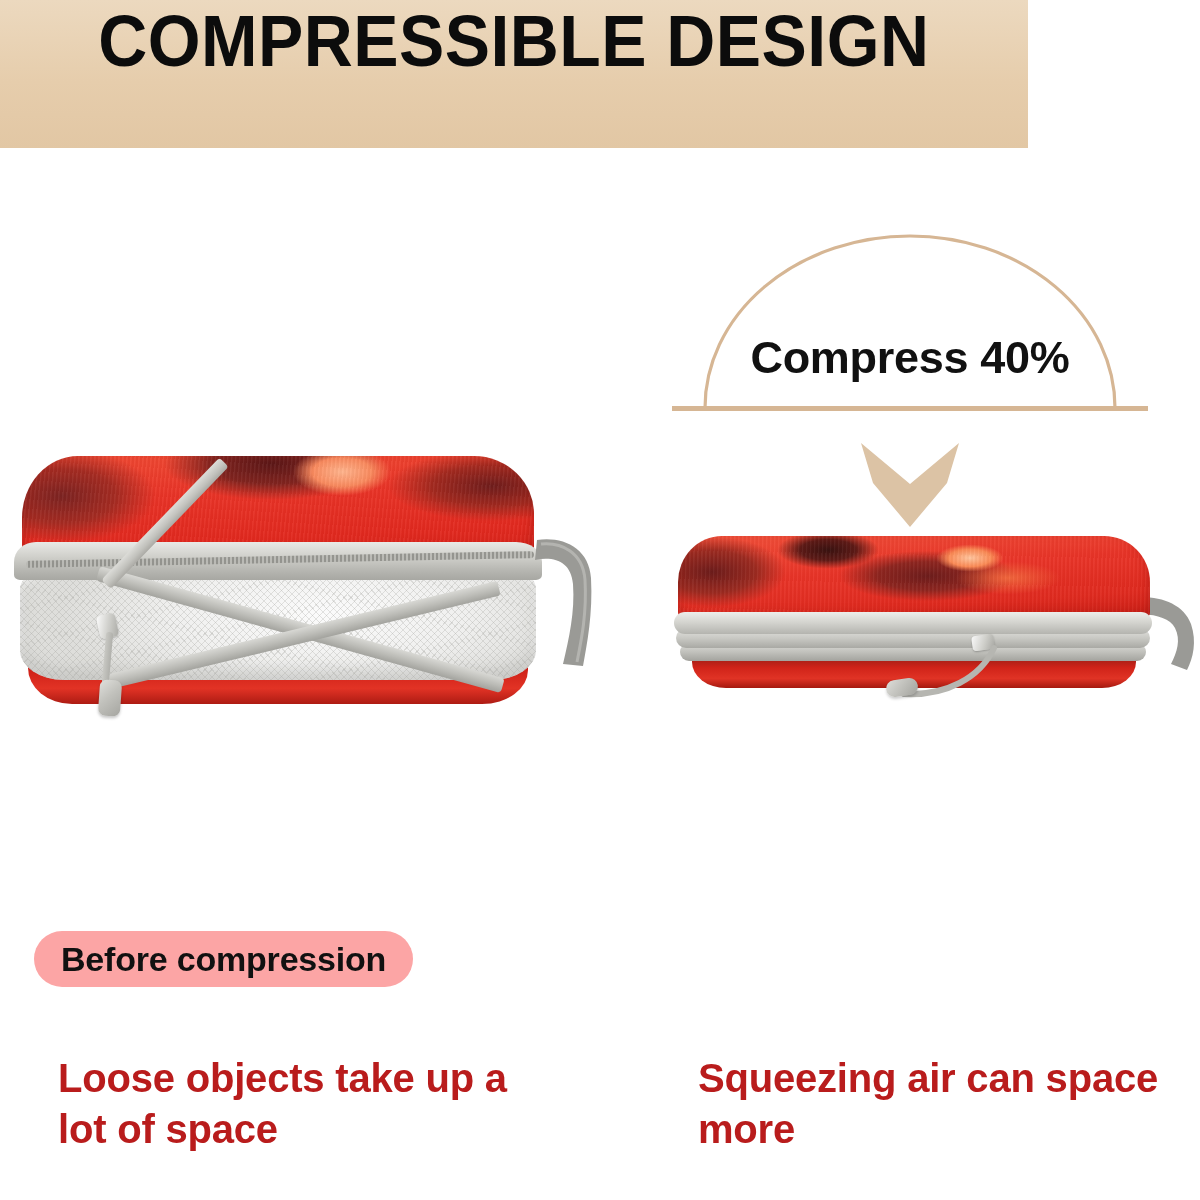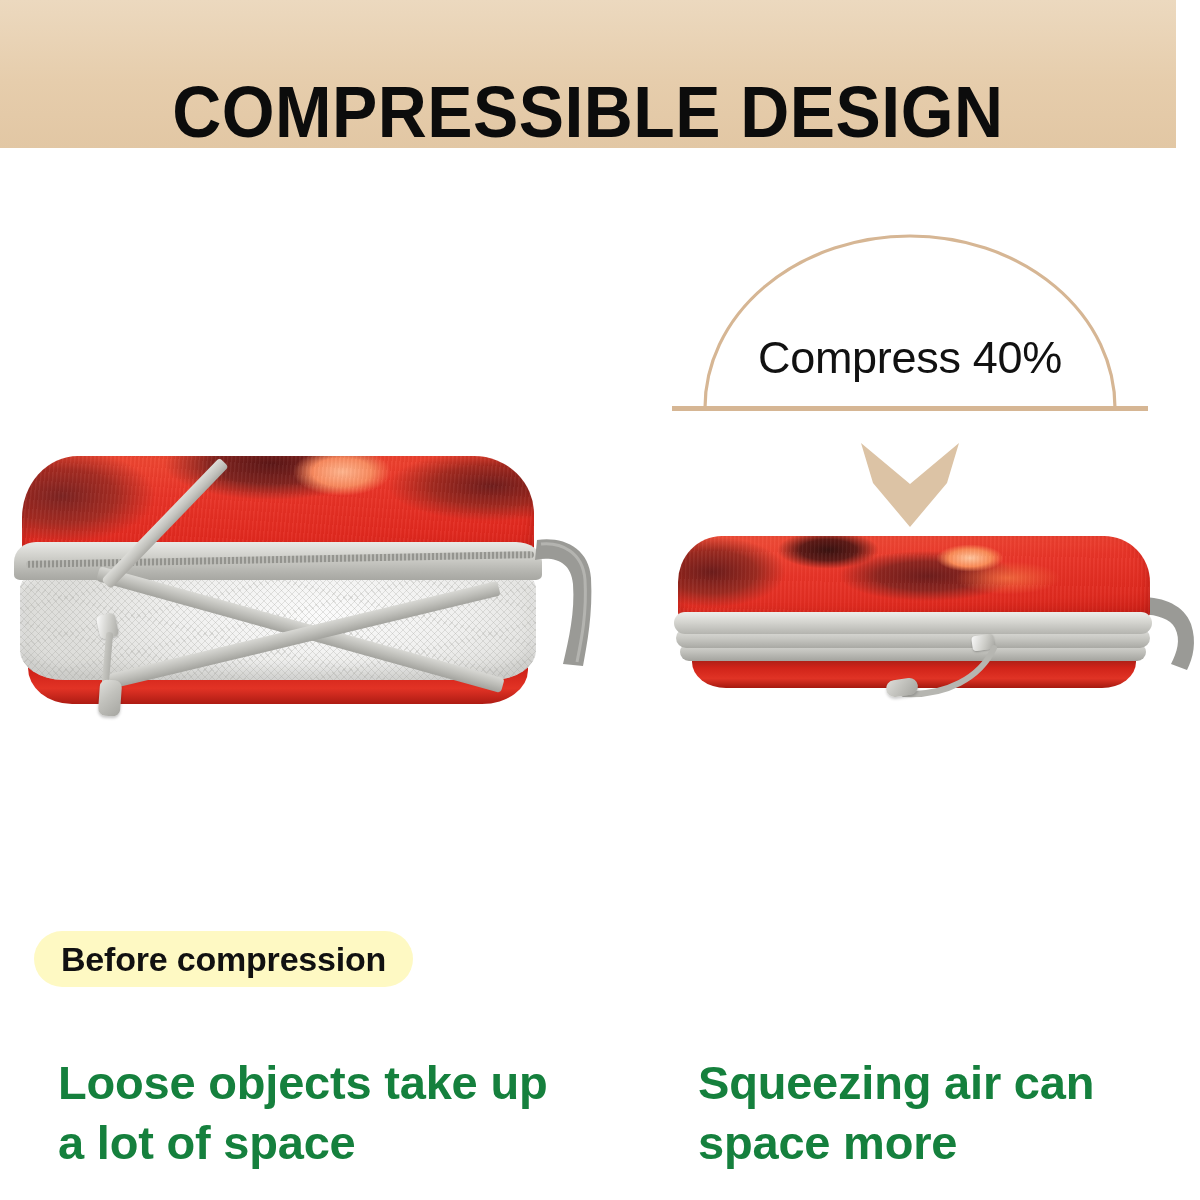--- a/index.html
+++ b/index.html
@@ -13,24 +13,24 @@
     position: relative;
     overflow: hidden;
     font-family: "Liberation Sans", sans-serif;
     -webkit-font-smoothing: antialiased;
   }
 
   
   .header-band {
     position: absolute;
     left: 0; top: 0;
-    width: 1176px; height: 148px;
+    width: 1028px; height: 148px;
     background: linear-gradient(180deg, #ecd9bf 0%, #e6cdac 55%, #e2c7a4 100%);
     display: flex;
-    align-items: flex-end;
+    align-items: flex-start;
     justify-content: center;
   }
   .header-title {
     font-size: 73px;
     line-height: 1;
     font-weight: 700;
     color: #0c0c0c;
     letter-spacing: 0.5px;
     transform: scaleX(0.93);
     transform-origin: center;
@@ -44,21 +44,21 @@
     left: 672px; top: 228px;
     width: 476px; height: 186px;
   }
   .arc-svg { display: block; }
   .arc-label {
     position: absolute;
     left: 0; top: 104px;
     width: 476px;
     text-align: center;
     font-size: 45px;
-    font-weight: 400;
+    font-weight: 700;
     color: #111111;
     letter-spacing: -0.3px;
     white-space: nowrap;
   }
   .chevron-wrap {
     position: absolute;
     left: 855px; top: 437px;
     width: 110px; height: 95px;
   }
 
@@ -268,41 +268,41 @@
     box-shadow: 0 2px 3px rgba(0,0,0,0.20);
     transform: rotate(-8deg);
   }
   .br-handle { position: absolute; left: 455px; top: 58px; width: 74px; height: 80px; }
 
   
   .pill {
     position: absolute;
     height: 56px;
     border-radius: 28px;
-    background: #fef9c3;
+    background: #fca5a5;
     display: flex;
     align-items: center;
     padding: 0 27px;
     box-sizing: border-box;
   }
   .pill-text {
     font-size: 34px;
     font-weight: 700;
     color: #111111;
     white-space: nowrap;
     letter-spacing: -0.2px;
   }
   .pill-before { left: 34px; top: 783px; }
   .pill-after  { left: 672px; top: 783px; }
 
   .caption {
     position: absolute;
-    font-size: 47px;
+    font-size: 40px;
     font-weight: 700;
-    color: #15803d;
+    color: #b91c1c;
     line-height: 1.28;
     letter-spacing: -0.2px;
   }
   .cap-left  { left: 58px;  top: 905px; width: 500px; }
   .cap-right { left: 698px; top: 905px; width: 470px; }
 </style>
 </head>
 <body>
 
 <div class="header-band">

